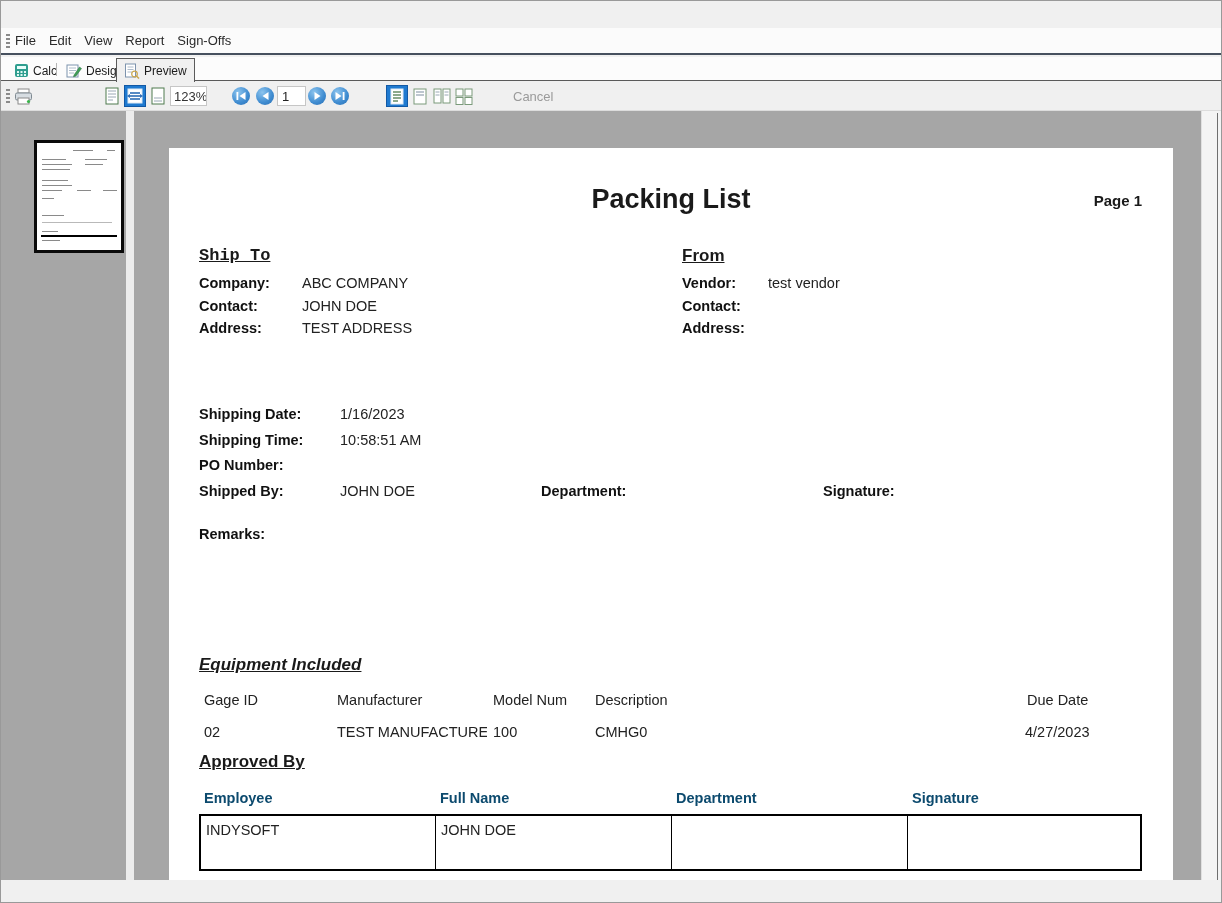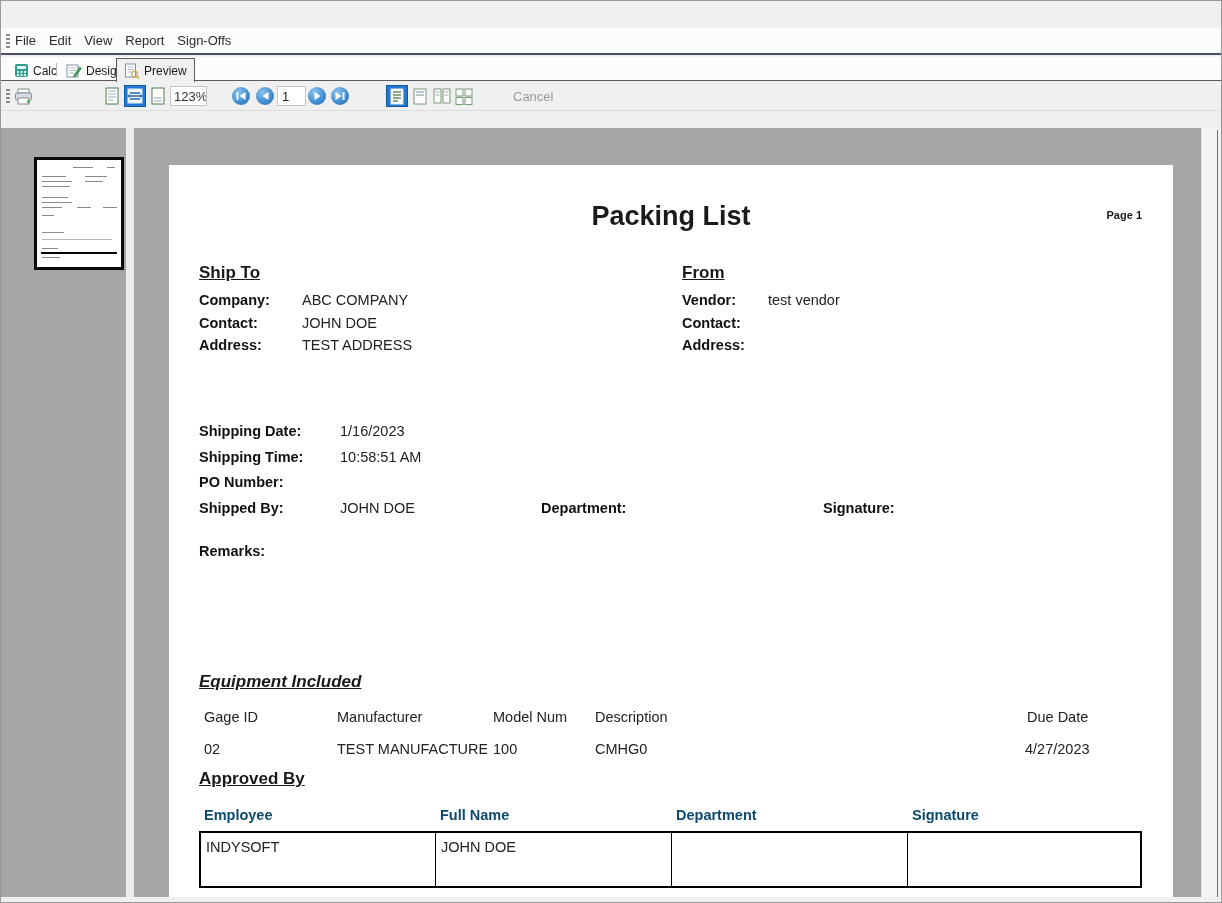--- a/index.html
+++ b/index.html
@@ -39,33 +39,33 @@
   .zoom-field { position:absolute; left:169px; top:4px; width:37px; height:20px; background:#fff; border:1px solid #c6c6c6;
     font-size:13px; color:#333; padding:2px 0 4px 3px; overflow:hidden; white-space:nowrap; }
   .nav-btn { position:absolute; top:5px; width:18px; height:18px; border-radius:50%;
     background:radial-gradient(circle at 35% 30%, #8cc4ee, #3e8bd0 60%, #2a6db1); display:flex; align-items:center; justify-content:center; }
   .nav-first { left:231px; } .nav-prev { left:255px; } .nav-next { left:307px; } .nav-last { left:330px; }
   .page-field { position:absolute; left:276px; top:4px; width:29px; height:20px; background:#fff; border:1px solid #c6c6c6;
     font-size:13px; color:#222; padding:0 0 0 4px; font-family:"Liberation Sans",sans-serif; }
   .lay1 { left:385px; } .lay2 { left:408px; } .lay3 { left:430px; } .lay4 { left:452px; }
   .cancel-btn { position:absolute; left:512px; top:7px; font-size:13px; color:#9a9a9a; }
   
-  .content { position:absolute; left:0; top:127px; width:1222px; height:769px; }
+  .content { position:absolute; left:0; top:110px; width:1222px; height:769px; }
   .thumb-panel { position:absolute; left:0; top:0; width:125px; height:100%; background:#a6a6a6; }
   .thumb { position:absolute; left:33px; top:29px; width:90px; height:113px; background:#fff; border:3px solid #0a0a0a; }
   .thumb .m { position:absolute; background:#8a8a8a; height:1px; }
   .thumb .black-line { position:absolute; left:4px; right:4px; top:63px; height:2px; background:#000; }
   .splitter { position:absolute; left:125px; top:0; width:8px; height:100%; background:#ececec; }
   .preview { position:absolute; left:133px; top:0; width:1067px; height:100%; background:#a6a6a6; overflow:hidden; }
   .scrollstrip { position:absolute; left:1200px; top:0; width:22px; height:100%; background:#f4f4f4; border-left:1px solid #e0e0e0; }
   .scrollstrip .line { position:absolute; right:5px; top:2px; bottom:0; width:1px; background:#6f6f6f; }
   
   .page { position:absolute; left:35px; top:37px; width:1004px; height:900px; background:#fff; color:#1a1a1a; }
   .doc-title { position:absolute; left:0; top:36px; width:100%; text-align:center; font-size:27px; font-weight:bold; letter-spacing:0; }
-  .doc-pageno { position:absolute; right:31px; top:44px; font-size:11px; font-weight:bold;padding-left:44px; }
+  .doc-pageno { position:absolute; right:31px; top:44px; font-size:15px; font-weight:bold;padding-left:44px; }
   .h-underline { position:absolute; font-size:17px; font-weight:bold; text-decoration:underline; }
   .lbl { position:absolute; font-size:14.5px; font-weight:bold; color:#111; }
   .val { position:absolute; font-size:14.5px; color:#222; }
   .eq-h { position:absolute; font-size:14.5px; color:#222; }
   .appr-h { position:absolute; font-size:14.5px; font-weight:bold; color:#0c4a6e; }
   .appr-table { position:absolute; left:30px; top:666px; width:943px; height:57px; border:2px solid #000; display:flex; }
   .appr-cell { height:100%; border-right:1px solid #000; font-size:14.5px; color:#222; padding:6px 0 0 5px; }
   .appr-cell:last-child { border-right:none; }
   .c0 { width:235px; } .c1 { width:236px; } .c2 { width:236px; } .c3 { width:232px; }
   .clip { max-width:150px; overflow:hidden; white-space:nowrap; }
@@ -272,21 +272,21 @@
       </div>
     </div>
     <div class="splitter"></div>
 
     <div class="preview">
       <div class="page">
 
         <div class="doc-title">Packing List</div>
         <div class="doc-pageno">Page 1</div>
 
-        <div class="h-underline" style="left:30px; top:98px;">Ship To</div>
+        <div class="h-underline" style="left:30px; top:98px;font-family:Liberation Mono, monospace;">Ship To</div>
         <div class="lbl" style="left:30px; top:127px;">Company:</div>
         <div class="val" style="left:133px; top:127px;">ABC COMPANY</div>
         <div class="lbl" style="left:30px; top:150px;">Contact:</div>
         <div class="val" style="left:133px; top:150px;">JOHN DOE</div>
         <div class="lbl" style="left:30px; top:172px;">Address:</div>
         <div class="val" style="left:133px; top:172px;">TEST ADDRESS</div>
 
         <div class="h-underline" style="left:513px; top:98px;">From</div>
         <div class="lbl" style="left:513px; top:127px;">Vendor:</div>
         <div class="val" style="left:599px; top:127px;">test vendor</div>

